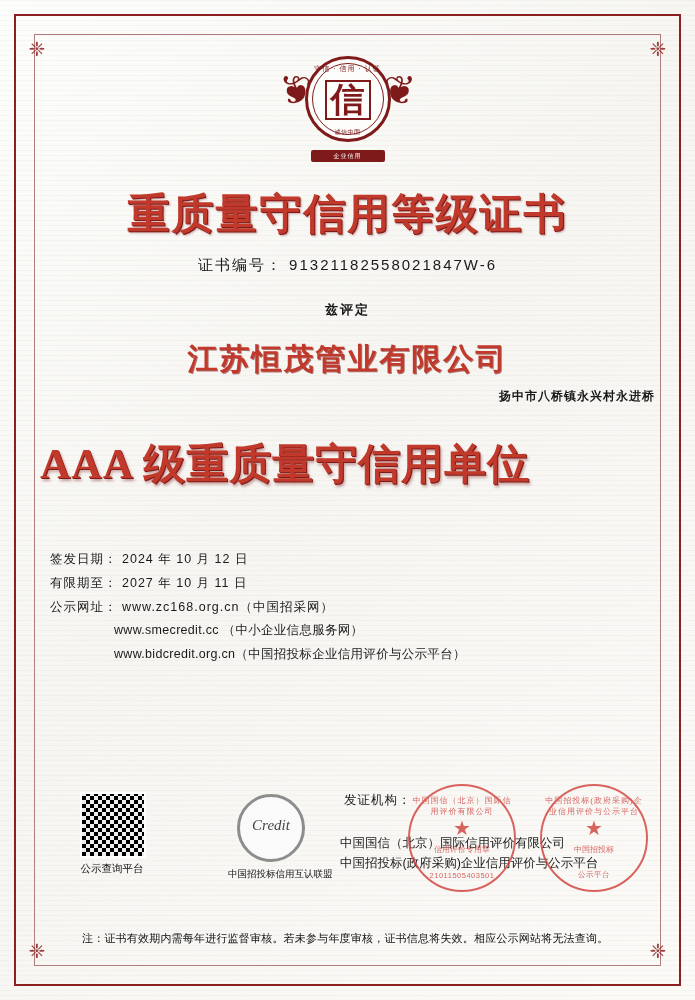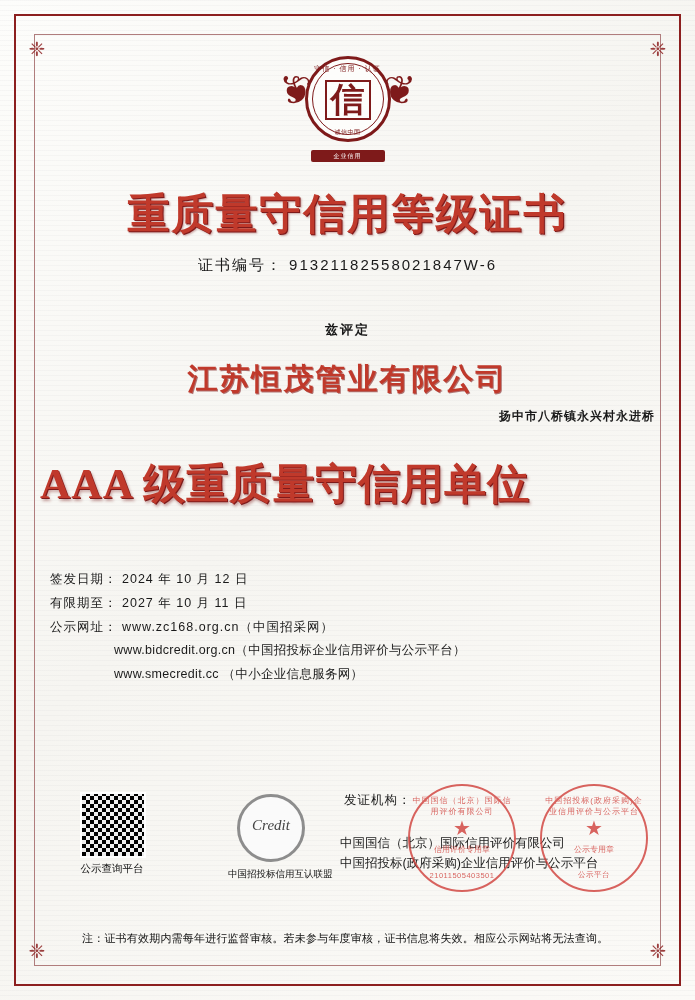--- a/index.html
+++ b/index.html
@@ -154,21 +154,21 @@
     text-align: center;
     font-family: "Liberation Sans", sans-serif;
     font-size: 15px;
     color: #1a1a1a;
     letter-spacing: 2px;
   }
   .reg-line { margin-top: 22px; }
   .cert-line { margin-top: 14px; }
 
   .awarded {
-    margin-top: 46px;
+    margin-top: 26px;
     text-align: center;
     font-size: 13px;
     font-weight: bold;
     color: #1a1a1a;
     letter-spacing: 2px;
   }
 
   .company {
     margin-top: 20px;
     text-align: center;
@@ -379,22 +379,22 @@
         <span>2024 年 10 月 12 日</span>
       </div>
       <div class="info-row">
         <span class="lbl">有限期至：</span>
         <span>2027 年 10 月 11 日</span>
       </div>
       <div class="info-row">
         <span class="lbl">公示网址：</span>
         <span>www.zc168.org.cn（中国招采网）</span>
       </div>
+      <div class="info-row site-row">www.smecredit.cc （中小企业信息服务网）</div>
       <div class="info-row site-row">www.bidcredit.org.cn（中国招投标企业信用评价与公示平台）</div>
-      <div class="info-row site-row">www.smecredit.cc （中小企业信息服务网）</div>
     </div>
 
     <div class="bottom">
       <div class="qr"></div>
       <div class="qr-caption">公示查询平台</div>
 
       <div class="credit-logo">
         <div class="credit-ring">
           <span>Credit</span>
         </div>
@@ -412,21 +412,21 @@
       <div class="stamp one">
         <div class="arc-top">中国国信（北京）国际信用评价有限公司</div>
         <div class="star">★</div>
         <div class="mid">信用评价专用章</div>
         <div class="arc-bottom">21011505403501</div>
       </div>
 
       <div class="stamp two">
         <div class="arc-top">中国招投标(政府采购)企业信用评价与公示平台</div>
         <div class="star">★</div>
-        <div class="mid">公示专用章</div>
+        <div class="mid">中国招投标</div>
         <div class="arc-bottom">公示平台</div>
       </div>
 
       <div class="note">注：证书有效期内需每年进行监督审核。若未参与年度审核，证书信息将失效。相应公示网站将无法查询。</div>
     </div>
 
   </div>
 </div>
 
 </body></html>

